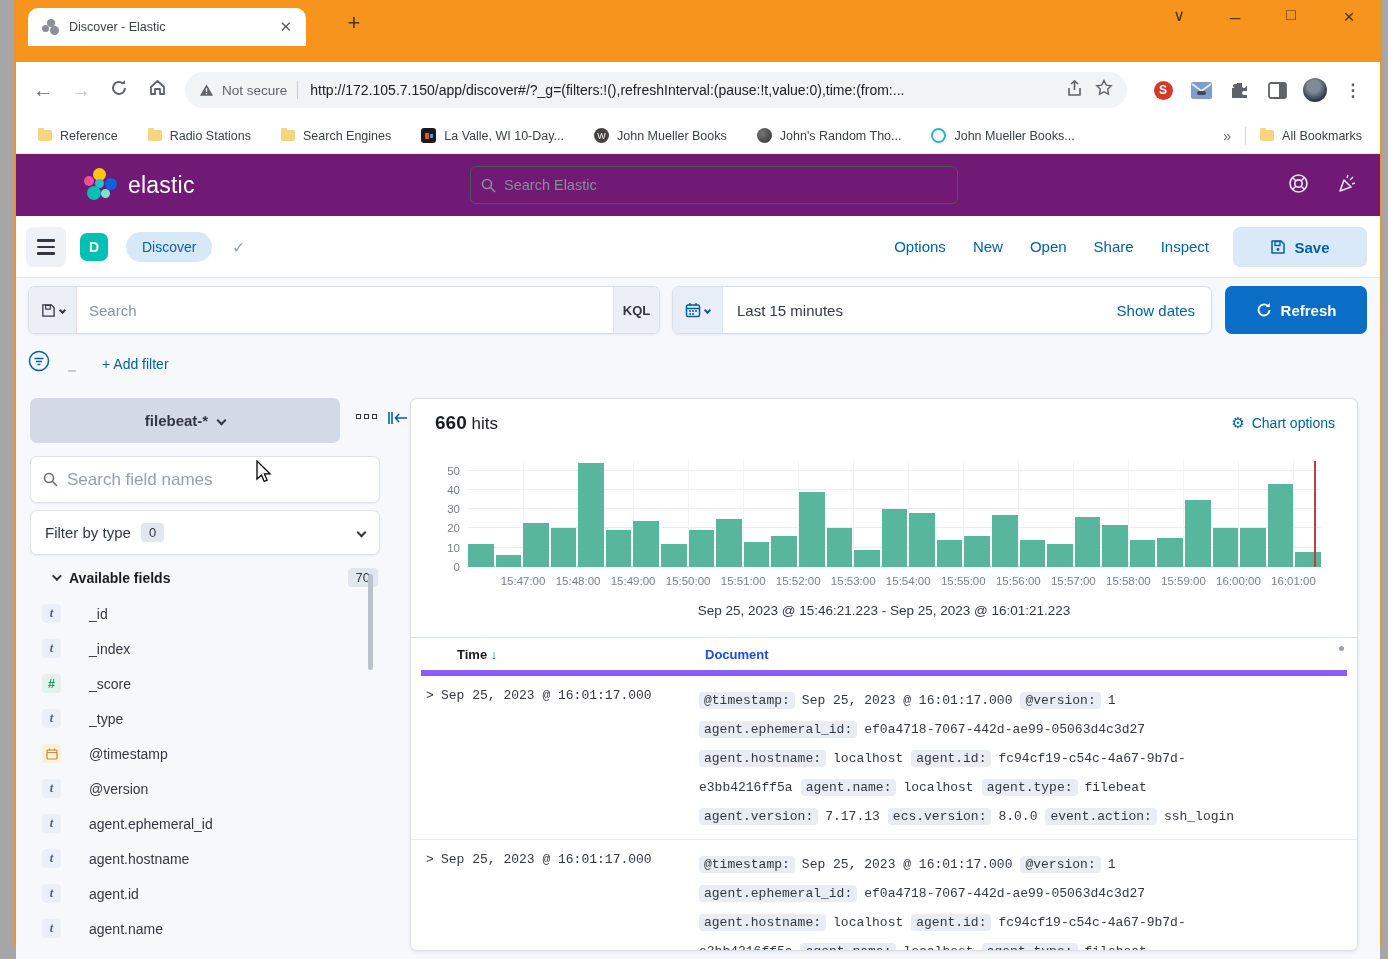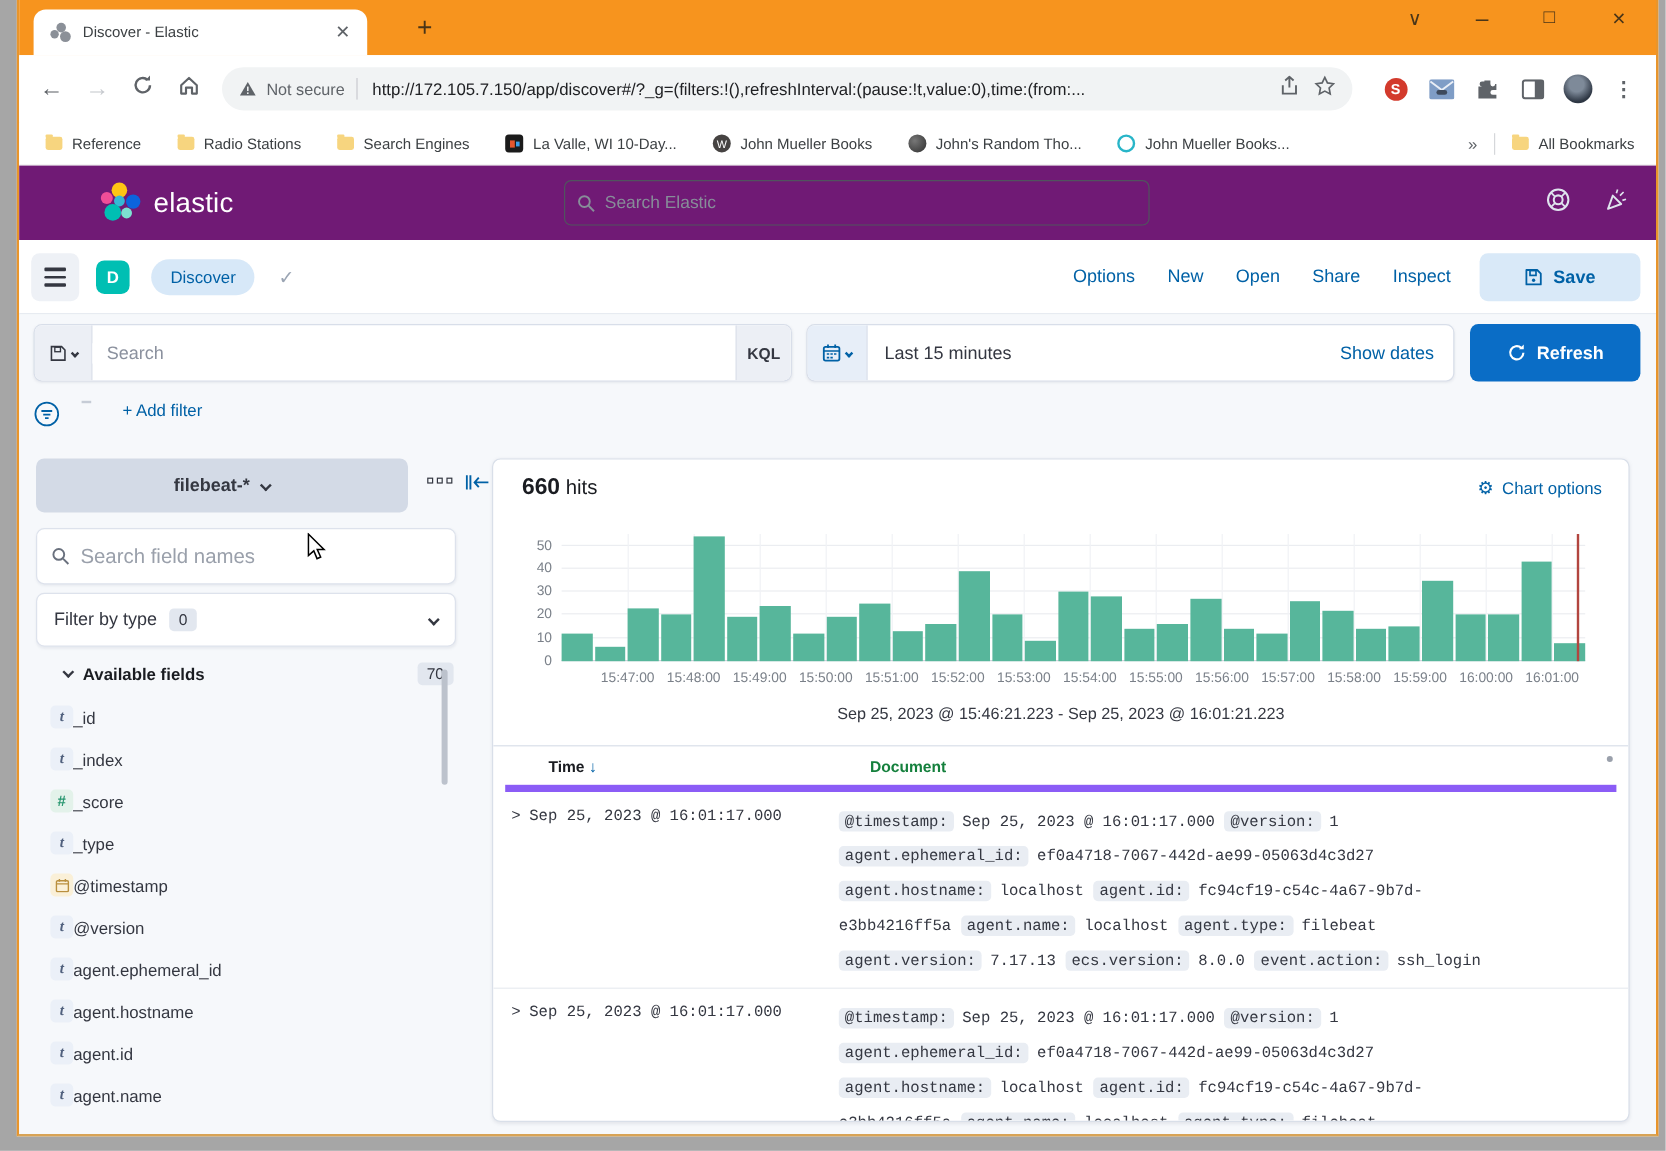--- a/index.html
+++ b/index.html
@@ -2,21 +2,21 @@
 <html><head>
 <meta charset="utf-8">
 <style>
   * { margin:0; padding:0; box-sizing:border-box; }
   html,body { width:1388px; height:959px; }
   body { background:#a6a6a6; font-family:"Liberation Sans",sans-serif; position:relative; overflow:hidden; }
   .window { position:absolute; left:14px; top:0; width:1368px; height:947px; background:#fff;
             border-left:2px solid #e8952c; border-right:2px solid #e8952c; border-bottom:2px solid #d8a355; }
 
   
-  .titlebar { position:relative; height:46px; background:#f7941e; }
+  .titlebar { position:relative; height:62px; background:#f7941e; }
   .tab { position:absolute; left:12px; top:8px; width:278px; height:38px; background:#fff; border-radius:10px 10px 0 0;
          display:flex; align-items:center; padding:0 10px 0 14px; }
   .tab-title { font-size:12.5px; color:#3c4043; flex:1; white-space:nowrap; overflow:hidden; }
   .tab-close { font-size:15px; color:#5f6368; cursor:default; padding:0 4px; }
   .favicon { width:17px; height:17px; margin-right:10px; position:relative; }
   .favicon i { position:absolute; border-radius:50%; background:#8b9098; }
   .newtab { position:absolute; left:324px; top:10px; font-size:22px; color:#4a3518; width:28px; text-align:center; }
   .wctl { position:absolute; top:6px; font-size:16px; color:#4a3518; width:30px; text-align:center; }
 
   
@@ -77,21 +77,21 @@
   .qgroup input::placeholder { color:#8b919e; }
   .kql { width:46px; height:100%; background:#eceff5; border-left:1px solid #dde2ec; display:flex; align-items:center; justify-content:center;
          font-size:13px; font-weight:600; color:#343741; }
   .dgroup { position:absolute; left:656px; top:8px; width:540px; height:48px; background:#fff; border:1px solid #d8dee9; border-radius:7px;
             display:flex; align-items:center; overflow:hidden; box-shadow:0 1px 2px rgba(120,130,150,.12); }
   .dprepend { width:50px; height:100%; background:#e7eef8; display:flex; align-items:center; justify-content:center; gap:4px; border-right:1px solid #dde2ec; }
   .drange { flex:1; font-size:15px; color:#343741; padding-left:14px; }
   .showdates { font-size:15px; color:#0061a6; padding-right:16px; }
   .refresh-btn { position:absolute; left:1209px; top:8px; width:142px; height:48px; background:#0a6dc6; border-radius:7px;
                  display:flex; align-items:center; justify-content:center; gap:9px; color:#fff; font-size:15px; font-weight:600; }
-  .filter-row { position:absolute; left:12px; top:72px; display:flex; align-items:flex-start; gap:18px; }
+  .filter-row { position:absolute; left:12px; top:72px; display:flex; align-items:flex-end; gap:18px; }
   .addfilter { color:#0061a6; font-size:14px; margin-left:8px; }
   .fdash { width:8px; height:2px; background:#c6ccd6; }
 
   
   .ippill { position:absolute; left:14px; top:120px; width:310px; height:45px; background:#d3dae6; border-radius:7px;
             display:flex; align-items:center; justify-content:center; gap:10px; font-size:15px; font-weight:bold; color:#343741; }
   .side-dots { position:absolute; left:340px; top:136px; display:flex; gap:3px; }
   .side-dots i { width:5px; height:5px; border:1.5px solid #343741; display:block; }
   .collapse-ic { position:absolute; left:372px; top:132px; }
   .fsearch { position:absolute; left:14px; top:178px; width:350px; height:47px; background:#fff; border:1px solid #dde2ec; border-radius:7px;
@@ -100,21 +100,21 @@
   .fsearch input::placeholder { color:#9aa0ab; }
   .ftype { position:absolute; left:14px; top:232px; width:350px; height:45px; background:#fff; border:1px solid #dde2ec; border-radius:7px;
            display:flex; align-items:center; padding:0 14px; font-size:15px; color:#343741; box-shadow:0 1px 2px rgba(120,130,150,.1); }
   .count-badge { background:#e2e7ef; border-radius:4px; font-size:13px; color:#343741; padding:2px 8px; margin-left:10px; }
   .ftype .chev { margin-left:auto; }
   .afields { position:absolute; left:36px; top:290px; width:340px; display:flex; align-items:center; }
   .afields b { font-size:14px; color:#1a1c21; margin-left:10px; }
   .afields .count-badge { margin-left:auto; margin-right:14px; }
   .fieldlist { position:absolute; left:14px; top:318px; width:340px; }
   .frow { height:35px; display:flex; align-items:center; padding-left:12px; }
-  .frow span.fname { font-size:14px; color:#343741; margin-left:0; }
+  .frow span.fname { font-size:14px; color:#343741; margin-left:28px; }
   .token { width:19px; height:19px; border-radius:4px; display:flex; align-items:center; justify-content:center; font-size:12.5px; flex:none; }
   .tok-t { background:#ebf0f8; color:#51617e; font-style:italic; font-family:"Liberation Serif",serif; font-weight:bold; }
   .tok-num { background:#e3f2ea; color:#27966f; font-weight:bold; }
   .tok-date { background:#faf0d8; color:#b98f3e; }
   .side-scroll { position:absolute; left:352px; top:296px; width:5px; height:96px; background:#bcc2cc; border-radius:3px; }
 
   
   .panel { position:absolute; left:394px; top:120px; width:948px; height:553px; background:#fff; border:1px solid #d9dfe9;
            border-radius:7px; overflow:hidden; box-shadow:0 1px 3px rgba(120,130,150,.15); }
   .hits { position:absolute; left:24px; top:13px; font-size:17px; color:#1a1c21; }
@@ -129,21 +129,21 @@
   .bar { flex:1; background:#57b69b; }
   .nowline { position:absolute; top:0; bottom:0; width:2px; background:#b24532; }
   .ylab { position:absolute; right:100%; margin-right:8px; font-size:11.5px; color:#7a8089; transform:translateY(-50%); width:30px; text-align:right; }
   .xlabels { position:absolute; left:57px; top:176px; width:853px; height:16px; }
   .xlabels span { position:absolute; transform:translateX(-50%); font-size:11.5px; color:#7a8089; white-space:nowrap; }
   .rangelab { position:absolute; left:0; right:0; top:204px; text-align:center; font-size:13.5px; color:#343741; }
   .dtable { position:absolute; left:0; right:0; top:238px; bottom:0; border-top:1px solid #d9dfe9; overflow:hidden; }
   .thead { height:38px; display:flex; align-items:center; margin:0 10px; border-bottom:6px solid #8b5cf6; }
   .th-time { margin-left:36px; width:248px; font-size:13px; font-weight:bold; color:#1a1c21; }
   .th-time .arrow { color:#0061a6; font-weight:normal; }
-  .th-doc { font-size:13px; font-weight:bold; color:#15803d;margin-left:20px; }
+  .th-doc { font-size:13px; font-weight:bold; color:#1d4ed8; }
   .scrolldot { position:absolute; right:13px; top:8px; width:5px; height:5px; border-radius:50%; background:#9aa0ab; }
   .docrow { display:flex; padding:10px 0 8px 0; font-family:"Liberation Mono",monospace; }
   .docrow + .docrow { border-top:1px solid #e8ebf0; }
   .dr-exp { width:30px; padding-left:15px; color:#343741; font-size:13px; padding-top:2px; }
   .dr-time { width:258px; font-size:13px; color:#343741; padding-top:2px; white-space:nowrap; }
   .dr-lines { flex:1; }
   .dline { line-height:29px; font-size:13px; color:#343741; white-space:nowrap; }
   .pill { background:#e9edf3; border-radius:4px; padding:1px 5px; margin-right:7px; }
   .val { margin-right:8px; }
 

